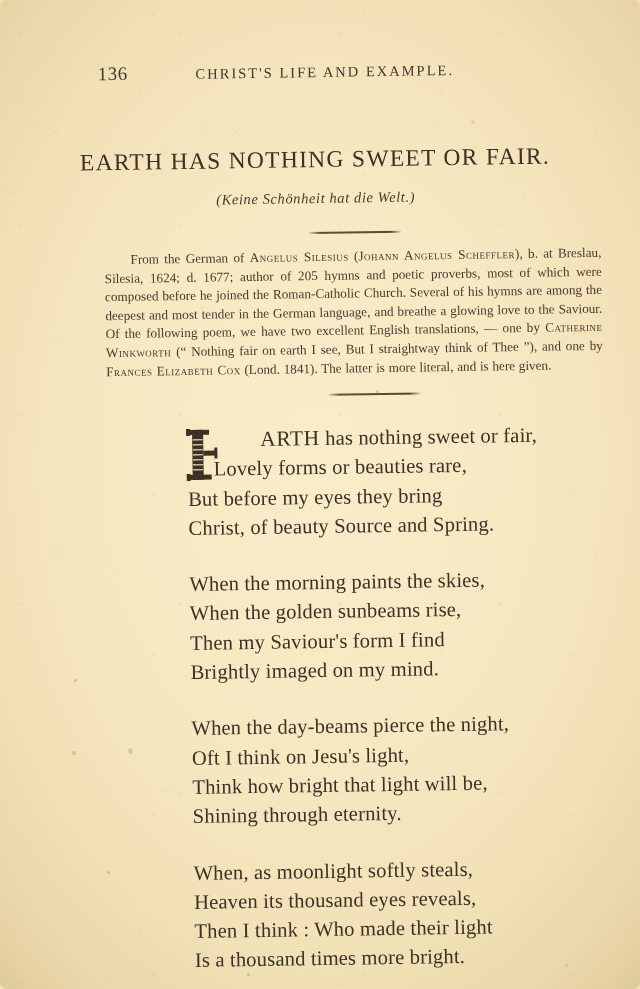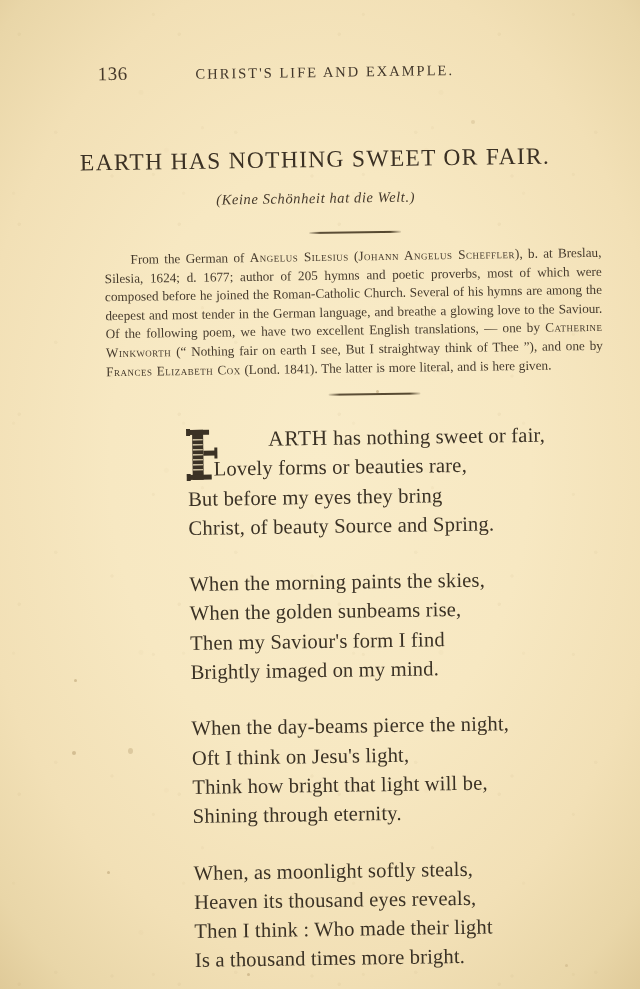--- a/index.html
+++ b/index.html
@@ -14,20 +14,21 @@
     overflow: hidden;
     background:
       radial-gradient(ellipse 78% 72% at 50% 47%,
         #f9ecc9 0%,
         #f7e8c2 42%,
         #f2e0b6 70%,
         #e9d6a8 88%,
         #ddc795 100%);
     font-family: "Liberation Serif", "DejaVu Serif", serif;
     color: #3a3226;
+    border-radius: 7px;
   }
   
   #grain {
     position: absolute;
     inset: 0;
     pointer-events: none;
     opacity: .40;
     background-image:
       radial-gradient(circle at 12% 18%, rgba(180,155,105,.22) 0 1.5px, transparent 2px),
       radial-gradient(circle at 73% 9%,  rgba(180,155,105,.18) 0 1.2px, transparent 2px),
@@ -155,21 +156,20 @@
     top: 1px;
     width: 46px;
     height: 56px;
   }
   .stanza.first .line:first-child { padding-left: 47px; }
   .stanza.first .line:nth-child(2) { padding-left: 73px; }
   .smallcaps-run {
     font-variant: small-caps;
     font-size: 21.5px;
     letter-spacing: .6px;
-    margin-left: 8px;
   }
 </style>
 </head>
 <body>
 
 <div id="page">
 
   <div id="grain"></div>
 
   <div class="speck" style="left:74px;  top:679px; width:3px;  height:3px;"></div>

